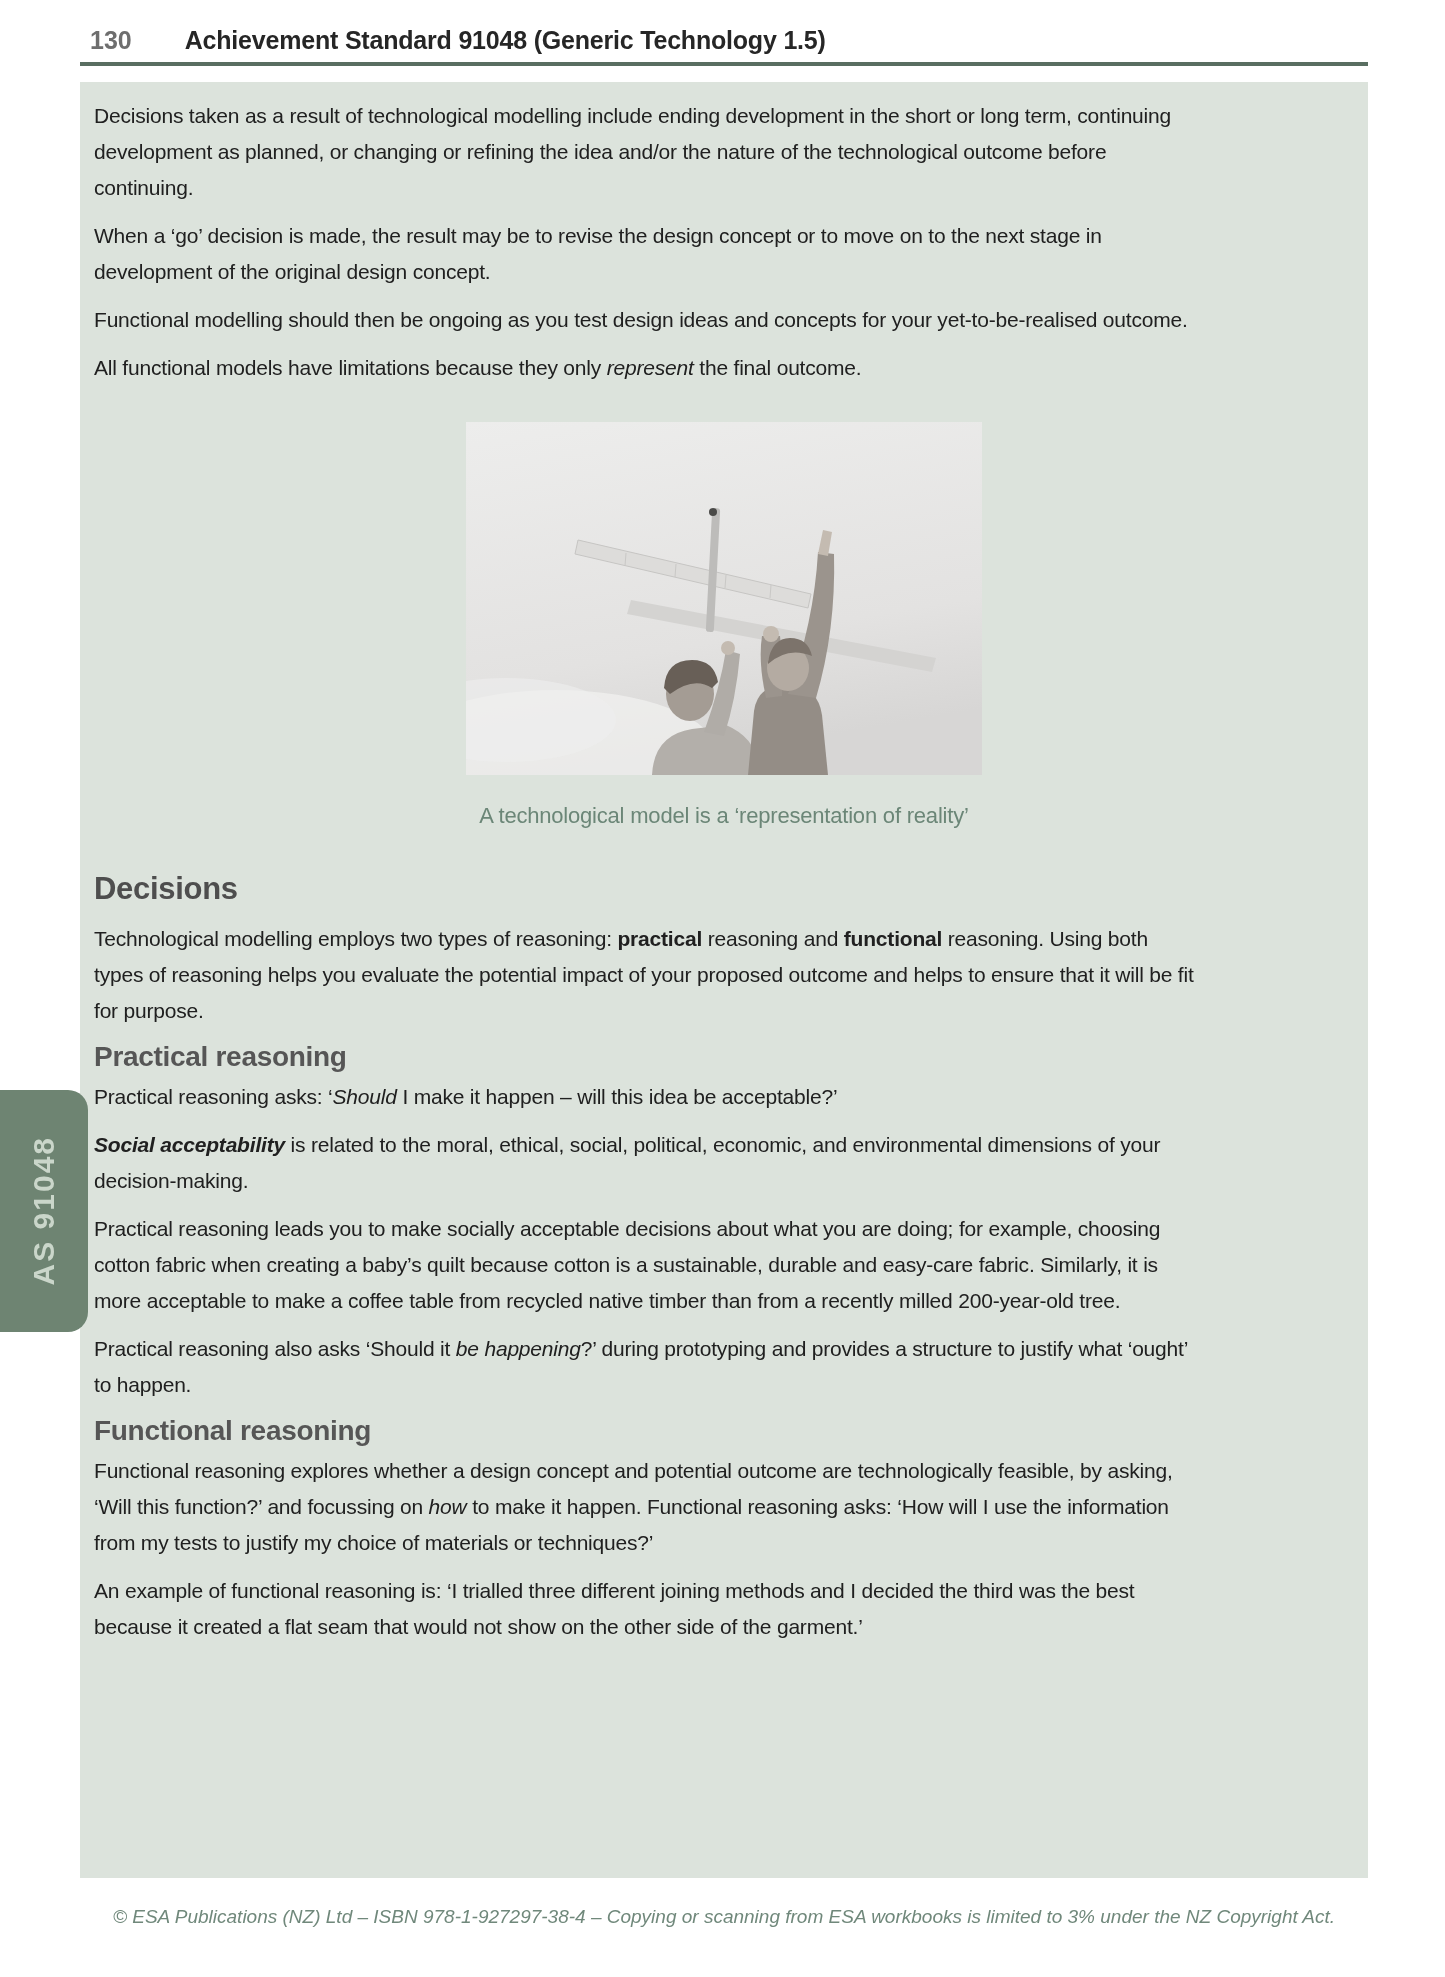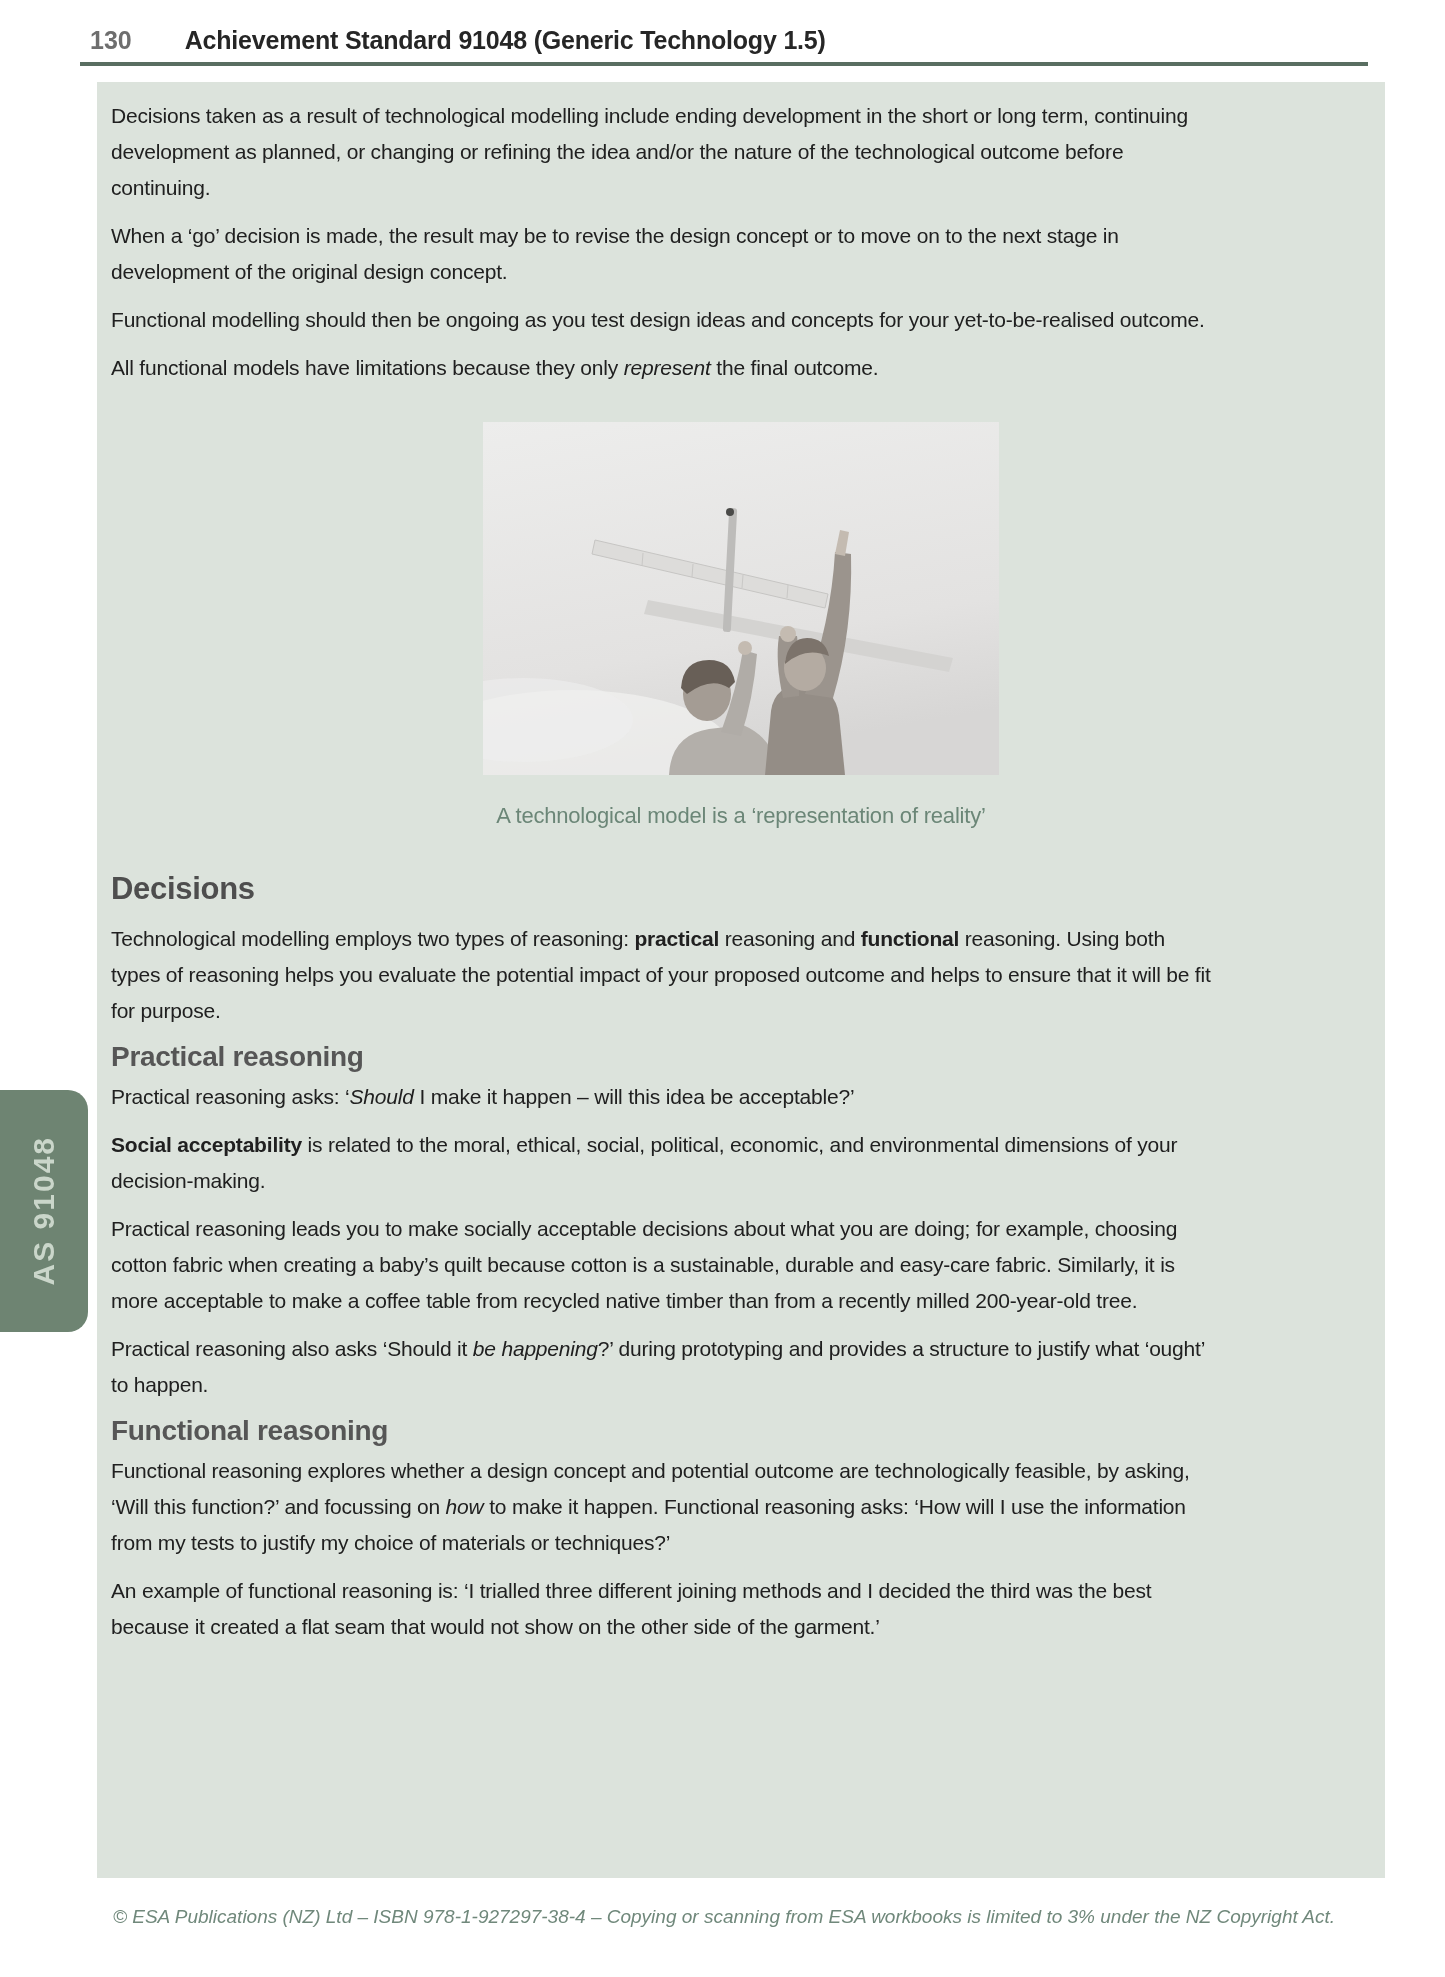--- a/index.html
+++ b/index.html
@@ -33,21 +33,21 @@
   .header-rule {
     position: absolute;
     left: 80px;
     top: 62px;
     width: 1288px;
     height: 4px;
     background: #596e61;
   }
   .content-box {
     position: absolute;
-    left: 97px;
+    left: 80px;
     top: 82px;
     width: 1288px;
     height: 1796px;
     background: #dce3dc;
     box-sizing: border-box;
     padding: 16px 170px 0 14px;
   }
   .para {
     margin: 0 0 12px 0;
     font-size: 21px;
@@ -182,21 +182,21 @@
     </figure>
 
     <h2 class="section-heading">Decisions</h2>
     <div>
         <p class="para"><span>Technological modelling employs two types of reasoning: </span><span style="font-weight: 700;">practical</span><span> reasoning and </span><span style="font-weight: 700;">functional</span><span> reasoning. Using both types of reasoning helps you evaluate the potential impact of your proposed outcome and helps to ensure that it will be fit for purpose.</span></p>
       </div>
 
     <h3 class="sub-heading">Practical reasoning</h3>
     <div>
         <p class="para"><span>Practical reasoning asks: ‘</span><span style="font-style: italic;">Should</span><span> I make it happen – will this idea be acceptable?’</span></p>
-        <p class="para"><span style="font-weight: 700;">Social acceptability</span><span> is related to the moral, ethical, social, political, economic, and environmental dimensions of your decision-making.</span></p>
+        <p class="para"><span style="font-weight: 700; font-style: italic;">Social acceptability</span><span> is related to the moral, ethical, social, political, economic, and environmental dimensions of your decision-making.</span></p>
         <p class="para"><span>Practical reasoning leads you to make socially acceptable decisions about what you are doing; for example, choosing cotton fabric when creating a baby’s quilt because cotton is a sustainable, durable and easy-care fabric. Similarly, it is more acceptable to make a coffee table from recycled native timber than from a recently milled 200-year-old tree.</span></p>
         <p class="para"><span>Practical reasoning also asks ‘Should it </span><span style="font-style: italic;">be happening</span><span>?’ during prototyping and provides a structure to justify what ‘ought’ to happen.</span></p>
       </div>
 
     <h3 class="sub-heading">Functional reasoning</h3>
     <div>
         <p class="para"><span>Functional reasoning explores whether a design concept and potential outcome are technologically feasible, by asking, ‘Will this function?’ and focussing on </span><span style="font-style: italic;">how</span><span> to make it happen. Functional reasoning asks: ‘How will I use the information from my tests to justify my choice of materials or techniques?’</span></p>
         <p class="para"><span>An example of functional reasoning is: ‘I trialled three different joining methods and I decided the third was the best because it created a flat seam that would not show on the other side of the garment.’</span></p>
       </div>
 

